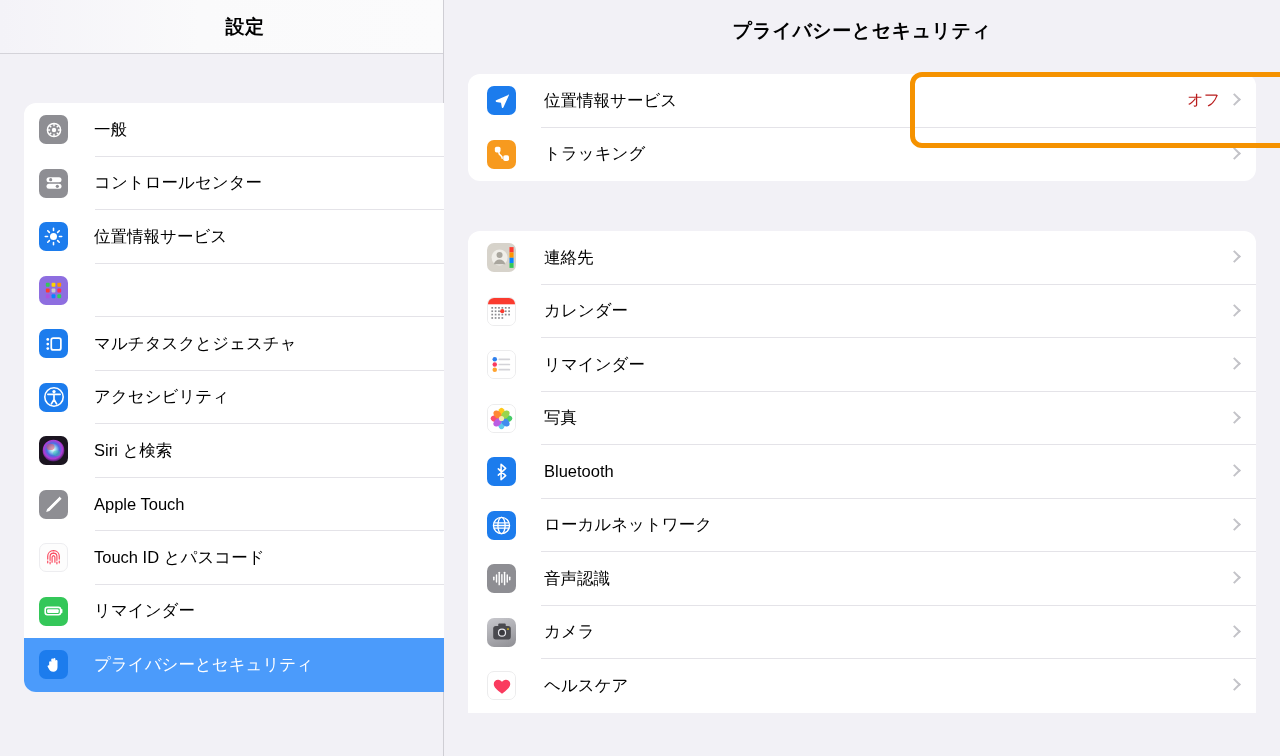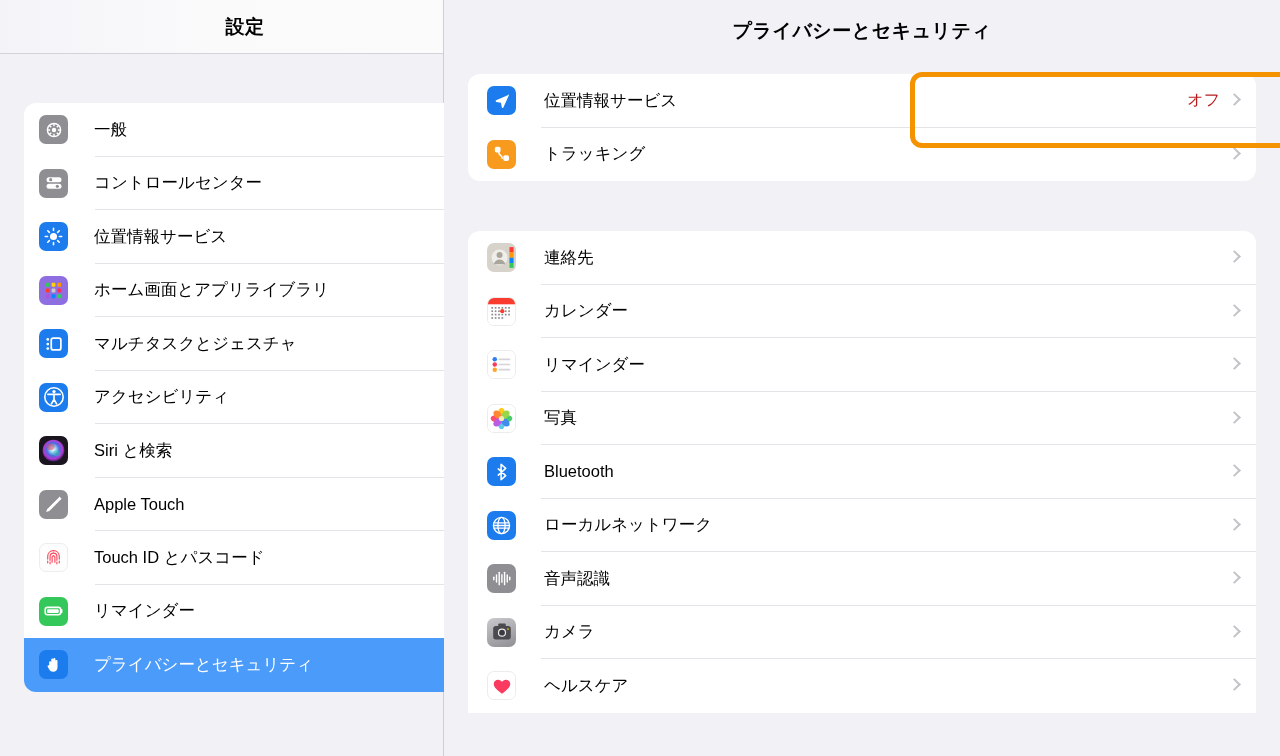--- a/index.html
+++ b/index.html
@@ -175,21 +175,20 @@
               <rect x="16" y="4" width="4" height="4" rx="1" fill="#ff9500"></rect>
               <rect x="4" y="10" width="4" height="4" rx="1" fill="#ff3b30"></rect>
               <rect x="10" y="10" width="4" height="4" rx="1" fill="#c7c7cc"></rect>
               <rect x="16" y="10" width="4" height="4" rx="1" fill="#ff2d55"></rect>
               <rect x="4" y="16" width="4" height="4" rx="1" fill="#af52de"></rect>
               <rect x="10" y="16" width="4" height="4" rx="1" fill="#0a84ff"></rect>
               <rect x="16" y="16" width="4" height="4" rx="1" fill="#30d158"></rect>
             </g>
           </svg>
         </div>
-        <span class="s-label">ホーム画面とアプリライブラリ</span>
         <div class="sep"></div>
       </div>
 
       <div class="s-row">
         <div class="s-icon" style="background:#1c7ced;">
           <svg width="22" height="22" viewBox="0 0 24 24">
             <circle cx="5.2" cy="7" r="1.5" fill="#fff"></circle>
             <circle cx="5.2" cy="12" r="1.5" fill="#fff"></circle>
             <circle cx="5.2" cy="17" r="1.5" fill="#fff"></circle>
             <rect x="9" y="5.5" width="10.5" height="13" rx="2.2" fill="none" stroke="#fff" stroke-width="1.9"></rect>

